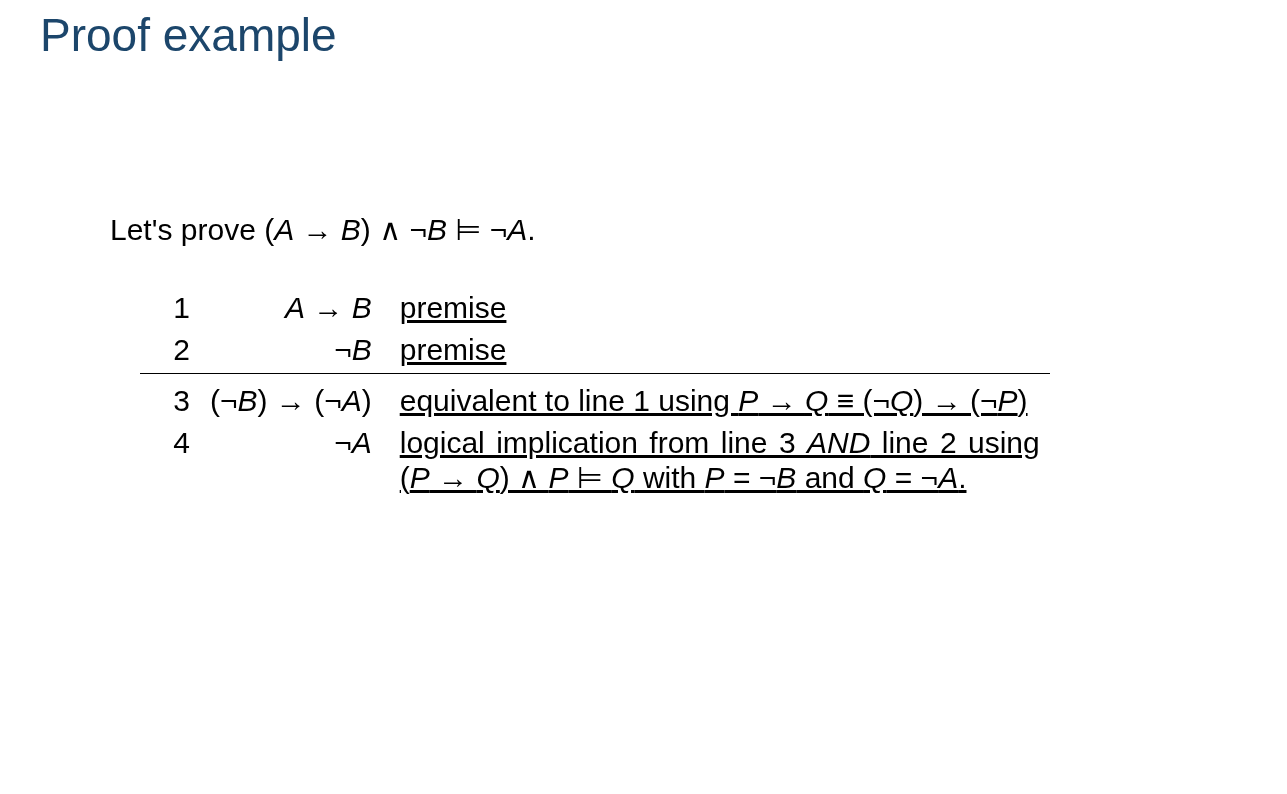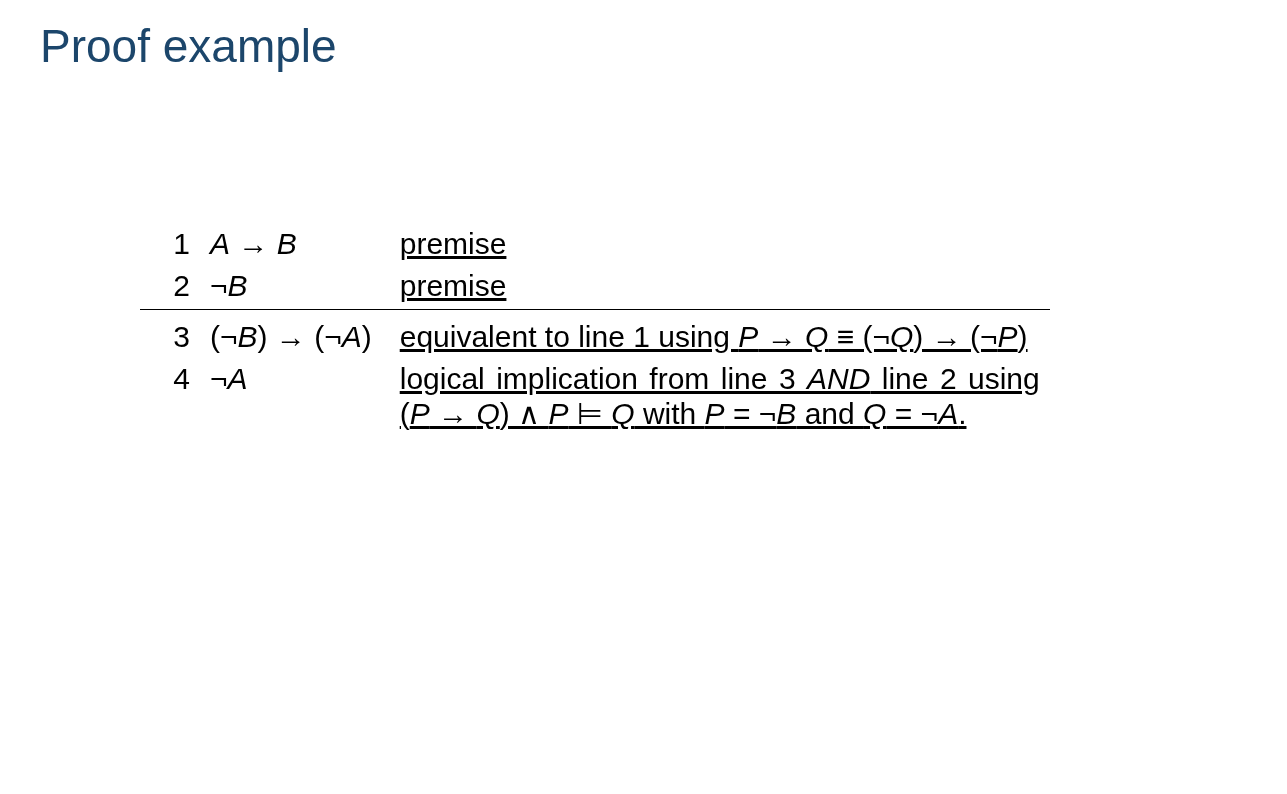--- a/index.html
+++ b/index.html
@@ -8,21 +8,21 @@
     width: 1287px;
     height: 794px;
     background: #ffffff;
     font-family: "Segoe UI", "Helvetica Neue", Arial, sans-serif;
     color: #000000;
   }
   .slide {
     box-sizing: border-box;
     width: 100%;
     height: 100%;
-    padding: 11px 40px 40px 40px;
+    padding: 0 40px 40px 40px;
   }
   .title {
     color: #1c466b;
     font-size: 46px;
     font-weight: 400;
     margin: 0;
     padding-top: 8px;
     padding-bottom: 150px;
   }
   .intro {
@@ -32,20 +32,21 @@
   }
   .proof-table {
     margin-left: 100px;
     margin-right: 60px;
     border-collapse: collapse;
     font-size: 30px;
   }
   .proof-table td {
     vertical-align: top;
     padding: 4px 10px 4px 10px;
+    text-align: right;
   }
   .proof-table td.num {
     text-align: right;
     width: 40px;
     white-space: nowrap;
   }
   .proof-table td.formula {
     white-space: nowrap;
     padding-right: 18px;
   }
@@ -63,20 +64,23 @@
   }
   .mi { font-style: italic; }
   .word-and { font-style: italic; }
 </style>
 </head>
 <body>
 
 <div class="slide">
   <h1 class="title">Proof example</h1>
 
+  <div class="intro">
+    <span>Let's prove (</span><span class="mi">A</span><span> → </span><span class="mi">B</span><span>) ∧ ¬</span><span class="mi">B</span><span> ⊨ ¬</span><span class="mi">A</span><span>.</span>
+  </div>
 
   <table class="proof-table">
     <tbody>
         <tr>
       <td class="num">1</td>
       <td class="formula">
         <span class="mi">A</span><span> → </span><span class="mi">B</span>
       </td>
       <td class="just">premise</td>
     </tr>

